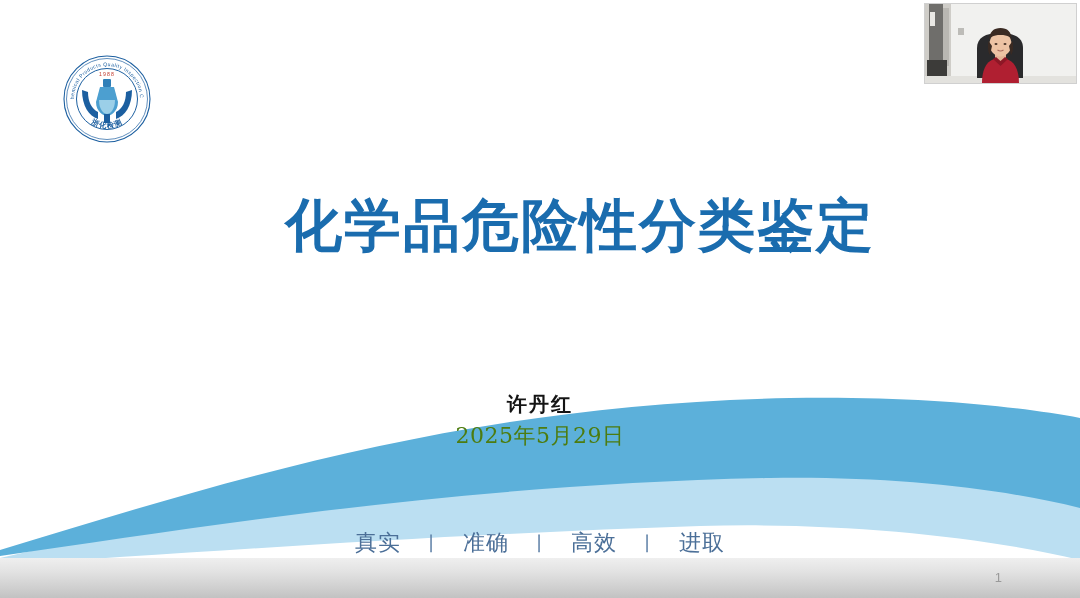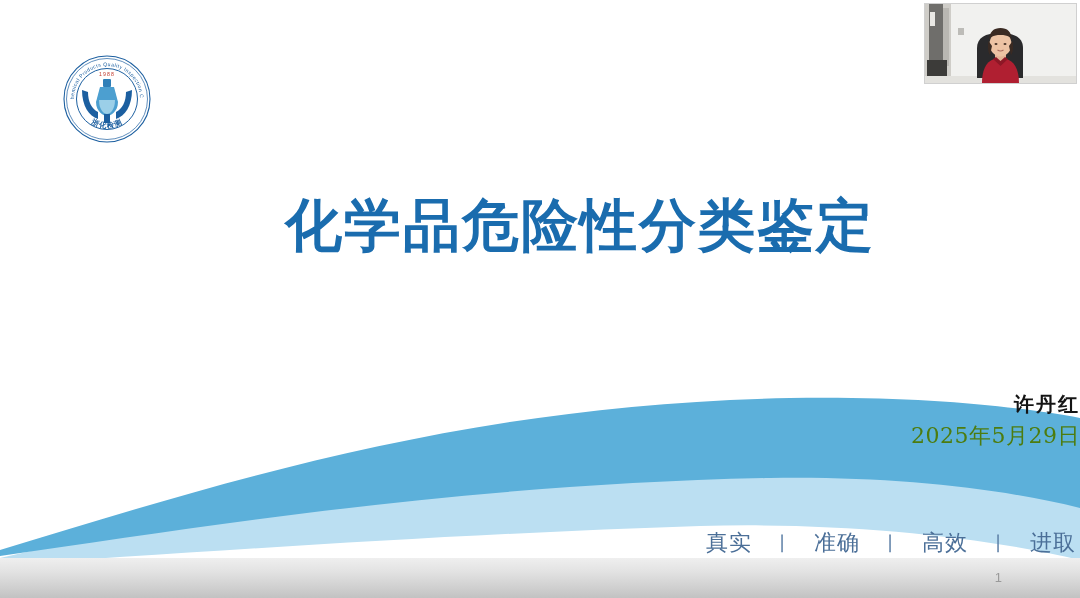--- a/index.html
+++ b/index.html
@@ -62,21 +62,21 @@
     height: 205px;
   }
   #waves svg { display: block; }
 
   
   #presenter {
     position: absolute;
     left: 0;
     top: 392px;
     width: 1080px;
-    text-align: right;
+    text-align: center;
   }
   #presenter-name {
     font-family: "DejaVu Serif", "Liberation Serif", serif;
     font-size: 20px;
     font-weight: bold;
     color: #141414;
     letter-spacing: 2px;
     line-height: 1.25;
   }
   #presenter-date {
@@ -87,21 +87,21 @@
     letter-spacing: 0.5px;
     line-height: 1.2;
   }
 
   
   #tagline {
     position: absolute;
     left: 0;
     top: 528px;
     width: 1080px;
-    text-align: right;
+    text-align: center;
     font-family: "DejaVu Sans", "Liberation Sans", sans-serif;
     font-size: 22px;
     color: #4b6f98;
     letter-spacing: 1px;
     white-space: nowrap;
   }
   #tagline .tg-word { padding: 0 4px; }
   #tagline .tg-sep {
     padding: 0 9px;
     color: #5c7fa6;

